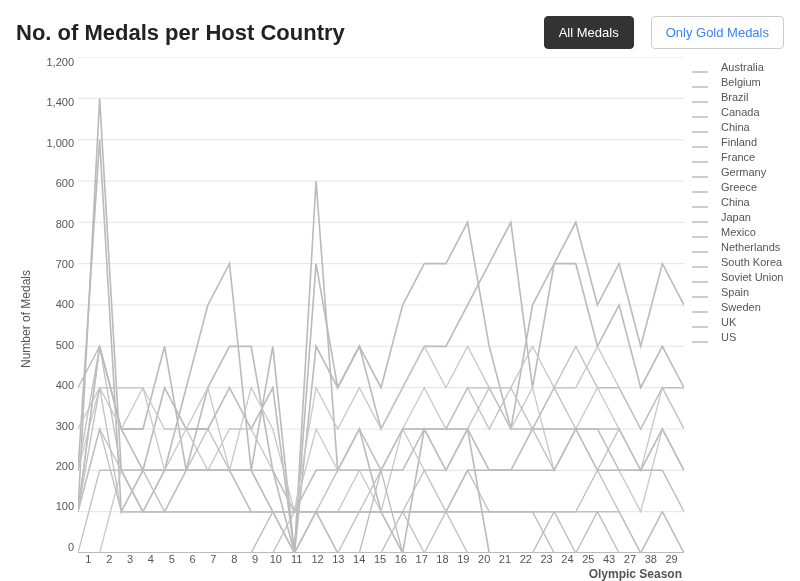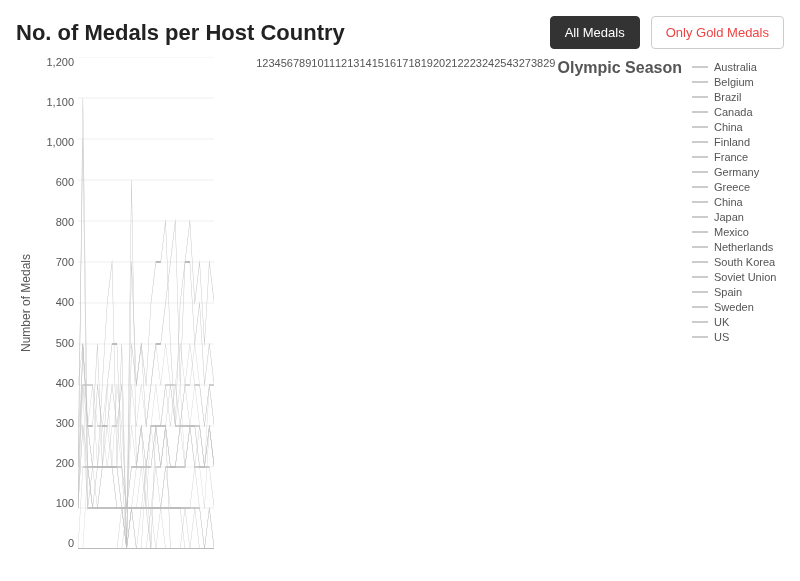--- a/index.html
+++ b/index.html
@@ -6,48 +6,48 @@
     body {
       font-family: Arial, sans-serif;
       background: #fff;
       width: 800px;
       height: 581px;
       overflow: hidden;
     }
     .chart-container {
       width: 800px;
       height: 581px;
-      padding: 16px 16px 32px 16px;
+      padding: 16px 16px 0 16px;
       position: relative;
       display: flex;
       flex-direction: column;
     }
     .header-row {
       display: flex;
       align-items: center;
       justify-content: space-between;
       margin-bottom: 8px;
     }
     .chart-title {
       font-size: 22px;
       font-weight: bold;
       color: #222;
     }
     .btn-group {
       display: flex;
-      gap: 11px;
+      gap: 17px;
     }
     .btn {
       padding: 8px 14px;
       border-radius: 4px;
       font-size: 13px;
       cursor: pointer;
       border: 1.5px solid #ccc;
       background: #fff;
-      color: #ef4444;
+      color: #3b82f6;
     }
     .btn.active {
       background: #333;
       color: #fff;
       border-color: #333;
     }
     .chart-body {
       display: flex;
       flex: 1;
       min-height: 0;
@@ -69,21 +69,21 @@
       flex: 1;
       min-width: 0;
     }
     .plot-and-legend {
       display: flex;
       flex: 1;
       min-height: 0;
     }
     .plot-area-wrapper {
       display: flex;
-      flex-direction: row;
+      flex-direction: column;
       flex: 1;
       min-width: 0;
     }
     .plot-area {
       flex: 1;
       position: relative;
       min-height: 0;
     }
     svg.chart-svg {
       width: 100%;
@@ -96,39 +96,39 @@
       justify-content: space-between;
     }
     .x-tick {
       font-size: 11px;
       color: #555;
       text-align: center;
       flex: 1;
     }
     .x-axis-title {
       text-align: right;
-      font-size: 16px;
+      font-size: 12px;
       font-weight: bold;
       color: #555;
       padding-right: 2px;
       margin-top: 2px;
     }
     .legend {
       width: 100px;
       display: flex;
       flex-direction: column;
       justify-content: flex-start;
       padding-left: 8px;
       padding-top: 4px;
       gap: 3px;
     }
     .legend-item {
       display: flex;
-      align-items: center;
-      gap: 6px;
+      align-items: flex-end;
+      gap: 13px;
       font-size: 11px;
       color: #555;
     }
     .legend-line {
       width: 16px;
       height: 2px;
       background: #ccc;
       display: inline-block;
     }
     .y-ticks {
@@ -162,21 +162,21 @@
   </div>
   <div class="chart-body">
     <div class="y-axis-label">Number of Medals</div>
     <div class="chart-inner">
       <div class="plot-and-legend">
         <div class="plot-area-wrapper">
           <div class="plot-area">
             
             <div class="y-ticks">
               <span class="y-tick-label">1,200</span>
-              <span class="y-tick-label">1,100</span>
+              <span class="y-tick-label">1,400</span>
               <span class="y-tick-label">1,000</span>
               <span class="y-tick-label">600</span>
               <span class="y-tick-label">800</span>
               <span class="y-tick-label">700</span>
               <span class="y-tick-label">400</span>
               <span class="y-tick-label">500</span>
               <span class="y-tick-label">400</span>
               <span class="y-tick-label">300</span>
               <span class="y-tick-label">200</span>
               <span class="y-tick-label">100</span>

